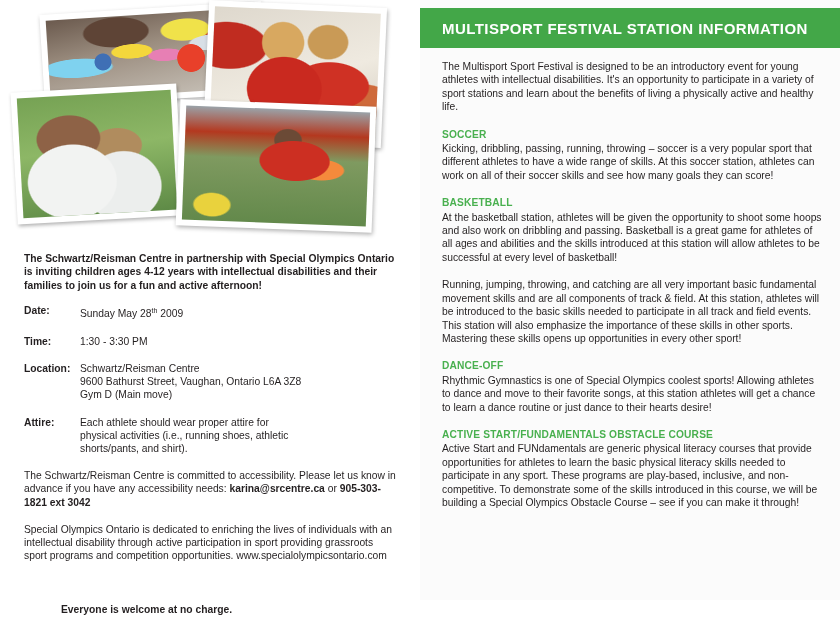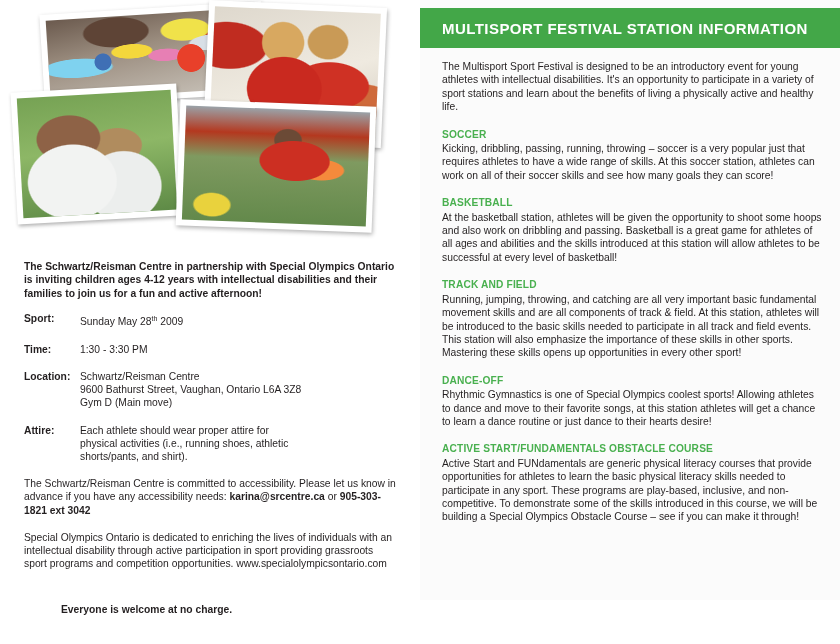--- a/index.html
+++ b/index.html
@@ -124,21 +124,21 @@
     top: 252px;
     width: 374px;
     font-size: 10.3px;
     line-height: 13.2px;
     color: #231f20;
   }
   .lead-bold {
     font-weight: bold;
     font-size: 10.3px;
     line-height: 13.4px;
-    margin: 8px 0 12px 0;
+    margin: 0 0 12px 0;
   }
   .para {
     margin: 0 0 14px 0;
   }
   .detail-row {
     display: flex;
     margin: 0 0 14px 0;
   }
   .detail-label {
     font-weight: bold;
@@ -229,21 +229,21 @@
       <div class="photo-inner"></div>
     </div>
   </div>
 
   <div id="left-text">
 
     <p class="lead-bold">The Schwartz/Reisman Centre in partnership with Special Olympics Ontario is inviting children ages 4-12 years with intellectual disabilities and their families to join us for a fun and active afternoon!</p>
 
 
     <div class="detail-row">
-      <span class="detail-label w-std">Sport:</span>
+      <span class="detail-label w-std">Date:</span>
       <span class="detail-value"><span>Sunday May 28</span><sup class="ord">th</sup><span> 2009</span></span>
     </div>
 
     <div class="detail-row">
       <span class="detail-label w-std">Time:</span>
       <span class="detail-value">1:30 - 3:30 PM</span>
     </div>
 
     <div class="detail-row">
       <span class="detail-label w-loc">Location:</span>
@@ -284,30 +284,29 @@
   <div id="station-header">
     <div id="station-header-title">MULTISPORT FESTIVAL STATION INFORMATION</div>
   </div>
 
   <div id="station-body">
 
     <p class="intro-para">The Multisport Sport Festival is designed to be an introductory event for young athletes with intellectual disabilities. It's an opportunity to participate in a variety of sport stations and learn about the benefits of living a physically active and healthy life.</p>
 
     <div class="section">
       <div class="section-heading">SOCCER</div>
-      <p class="section-body">Kicking, dribbling, passing, running, throwing – soccer is a very popular just that requires athletes to have a wide range of skills. At this soccer station, athletes can work on all of their soccer skills and see how many goals they can score!</p>
+      <p class="section-body">Kicking, dribbling, passing, running, throwing – soccer is a very popular sport that different athletes to have a wide range of skills. At this soccer station, athletes can work on all of their soccer skills and see how many goals they can score!</p>
     </div>
 
     <div class="section">
       <div class="section-heading">BASKETBALL</div>
       <p class="section-body">At the basketball station, athletes will be given the opportunity to shoot some hoops and also work on dribbling and passing. Basketball is a great game for athletes of all ages and abilities and the skills introduced at this station will allow athletes to be successful at every level of basketball!</p>
     </div>
 
     <div class="section">
-      <div class="section-heading">TRACK AND FIELD</div>
       <p class="section-body">Running, jumping, throwing, and catching are all very important basic fundamental movement skills and are all components of track &amp; field. At this station, athletes will be introduced to the basic skills needed to participate in all track and field events. This station will also emphasize the importance of these skills in other sports. Mastering these skills opens up opportunities in every other sport!</p>
     </div>
 
     <div class="section">
       <div class="section-heading">DANCE-OFF</div>
       <p class="section-body">Rhythmic Gymnastics is one of Special Olympics coolest sports! Allowing athletes to dance and move to their favorite songs, at this station athletes will get a chance to learn a dance routine or just dance to their hearts desire!</p>
     </div>
 
     <div class="section">
       <div class="section-heading">ACTIVE START/FUNDAMENTALS OBSTACLE COURSE</div>

